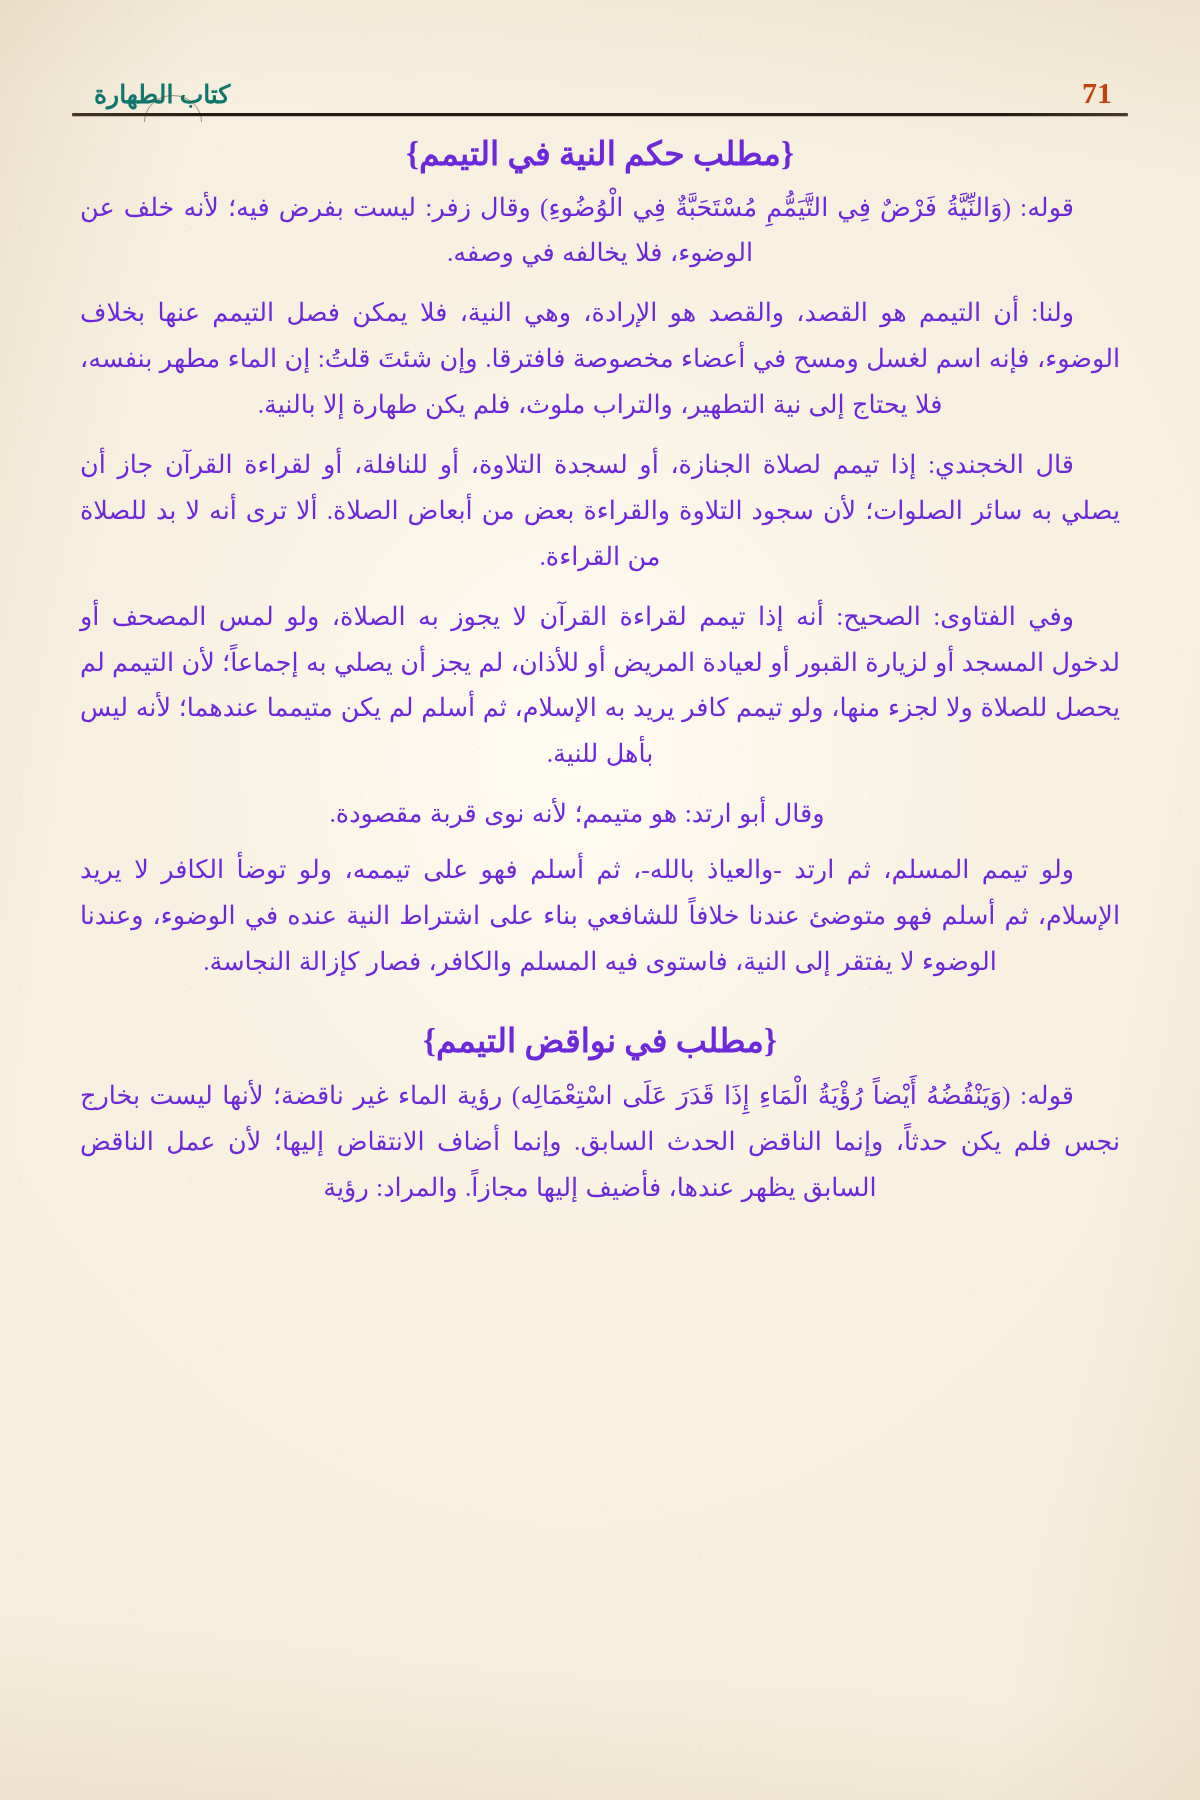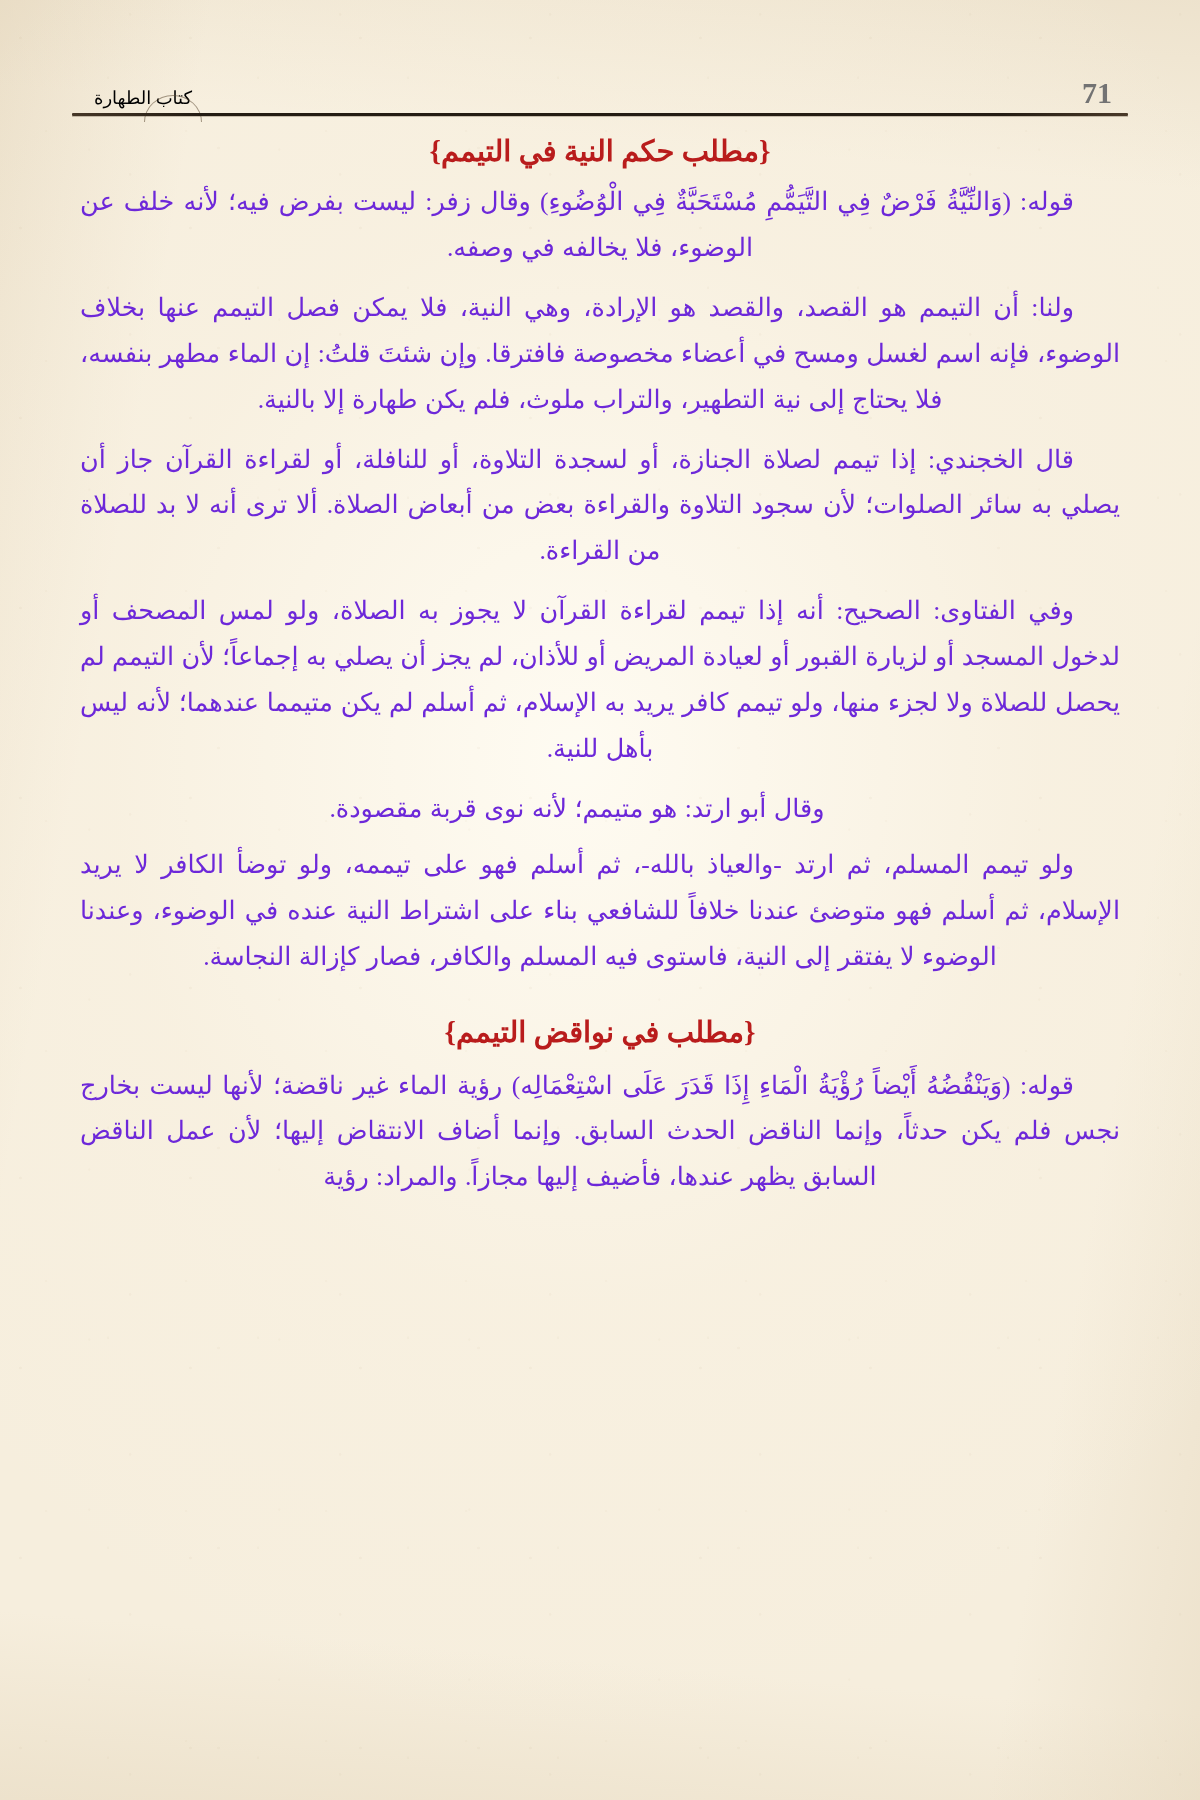--- a/index.html
+++ b/index.html
@@ -49,31 +49,31 @@
   
   .runhead {
     position: relative;
     height: 58px;
     display: flex;
     align-items: flex-end;
     justify-content: space-between;
     padding: 0 22px 0 28px;
   }
   .book-title {
-    font-size: 18px;
-    font-weight: normal;
-    color: #000000;
+    font-size: 25px;
+    font-weight: bold;
+    color: #0f766e;
     letter-spacing: 0;
     line-height: 1;
     padding-bottom: 3px;
   }
   .folio {
     font-size: 30px;
     font-weight: bold;
-    color: #737373;
+    color: #c2410c;
     font-family: "Liberation Serif", serif;
     line-height: 1;
     padding-bottom: 2px;
     direction: ltr;
   }
   .rule {
     height: 3px;
     margin: 3px 6px 0 6px;
     background: linear-gradient(90deg, #463727 0%, #241c13 12%, #241c13 88%, #4a3a29 100%);
     border-radius: 1px;
@@ -100,23 +100,23 @@
   }
 
   
   .body {
     margin-top: 16px;
     padding: 0 14px;
   }
 
   h2.section-heading {
     text-align: center;
-    font-size: 29px;
+    font-size: 33px;
     font-weight: bold;
-    color: #b91c1c;
+    color: #6d28d9;
     margin: 14px 0 8px 0;
     line-height: 1.35;
     letter-spacing: .5px;
   }
   h2.section-heading.second {
     margin-top: 34px;
     margin-bottom: 10px;
   }
 
   p.para {

